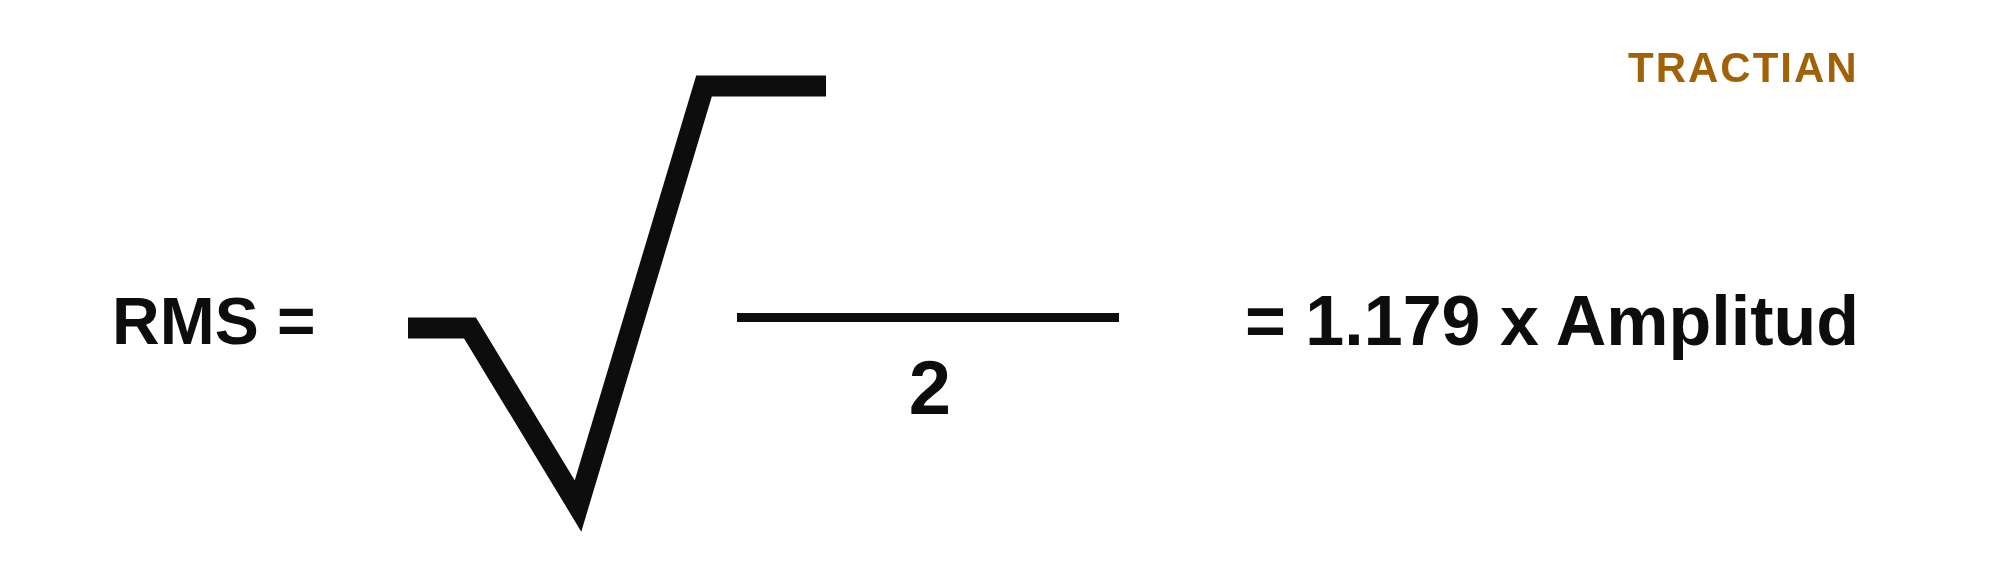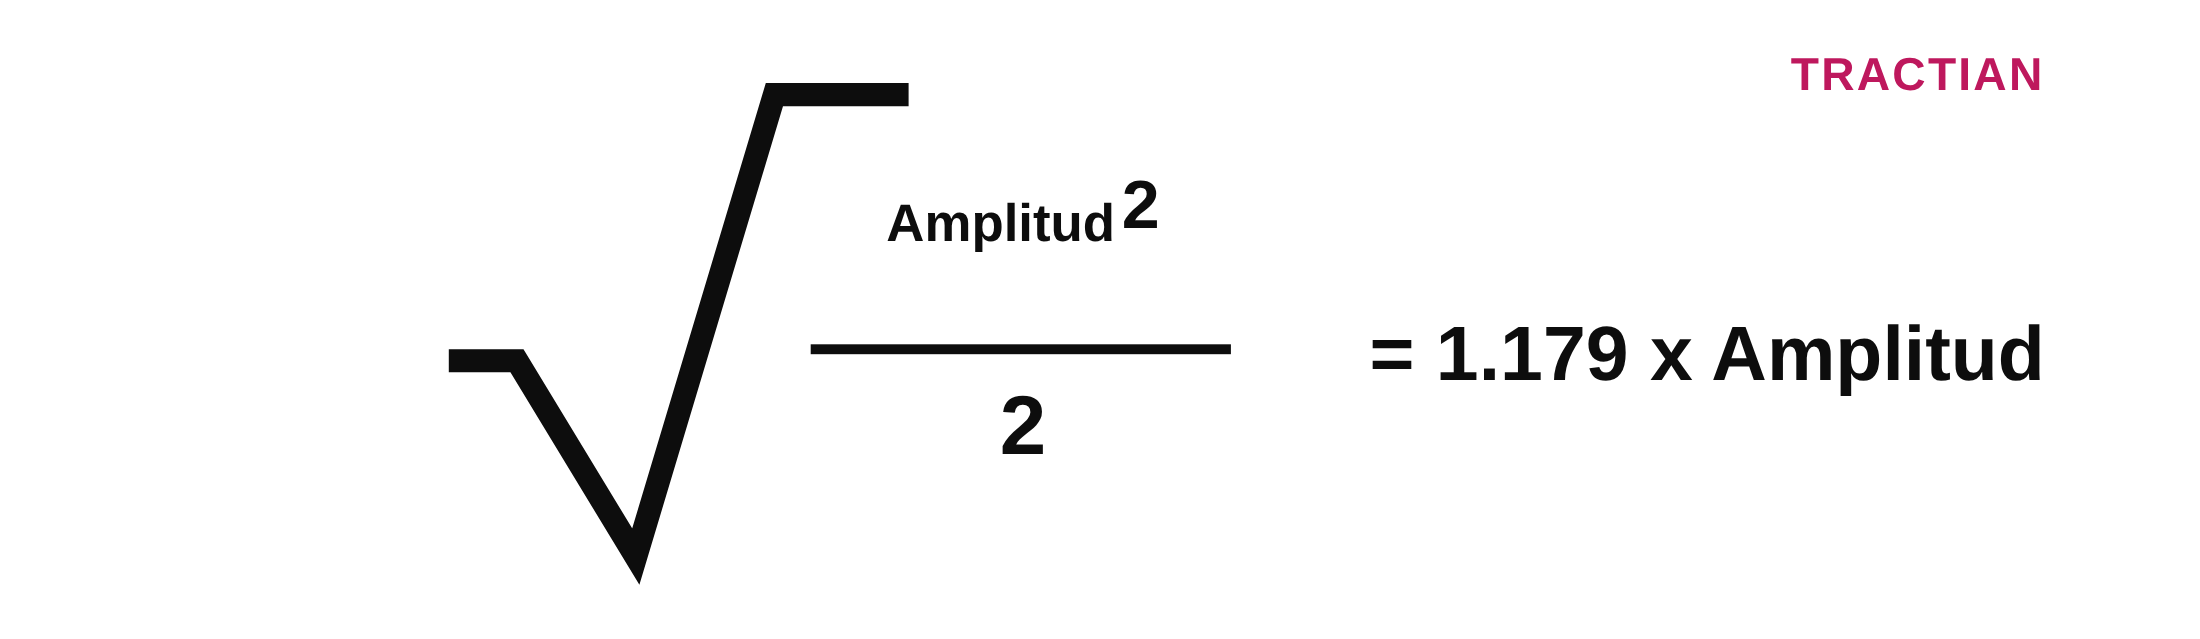--- a/index.html
+++ b/index.html
@@ -18,21 +18,21 @@
     }
 
     
     .logo {
       position: absolute;
       top: 44px;
       left: 1628px;
       font-size: 42px;
       font-weight: 800;
       letter-spacing: 2px;
-      color: #be185d;
+      color: #a16207;
       white-space: nowrap;
     }
 
     
     .lhs {
       position: absolute;
       left: 112px;
       top: 288px;
       font-size: 66px;
       font-weight: 800;
@@ -106,30 +106,28 @@
       white-space: nowrap;
     }
   </style>
 </head>
 <body>
 
 <div class="canvas">
 
   <div class="logo">TRACTIAN</div>
 
+  <div class="lhs">RMS =</div>
 
   <div class="radical">
     <svg width="440" height="460" viewBox="0 0 440 460" xmlns="http://www.w3.org/2000/svg">
       <polyline points="10,262 72,262 180,440 306,20 428,20" fill="none" stroke="#0d0d0d" stroke-width="21" stroke-linecap="butt" stroke-linejoin="miter"></polyline>
     </svg>
   </div>
 
-  <div class="numerator">
-    <span class="base">Amplitud</span><span class="exp">2</span>
-  </div>
 
   <div class="fraction-bar"></div>
 
   <div class="denominator">2</div>
 
   <div class="rhs">= 1.179 x Amplitud</div>
 
 </div>
 
 </body></html>

